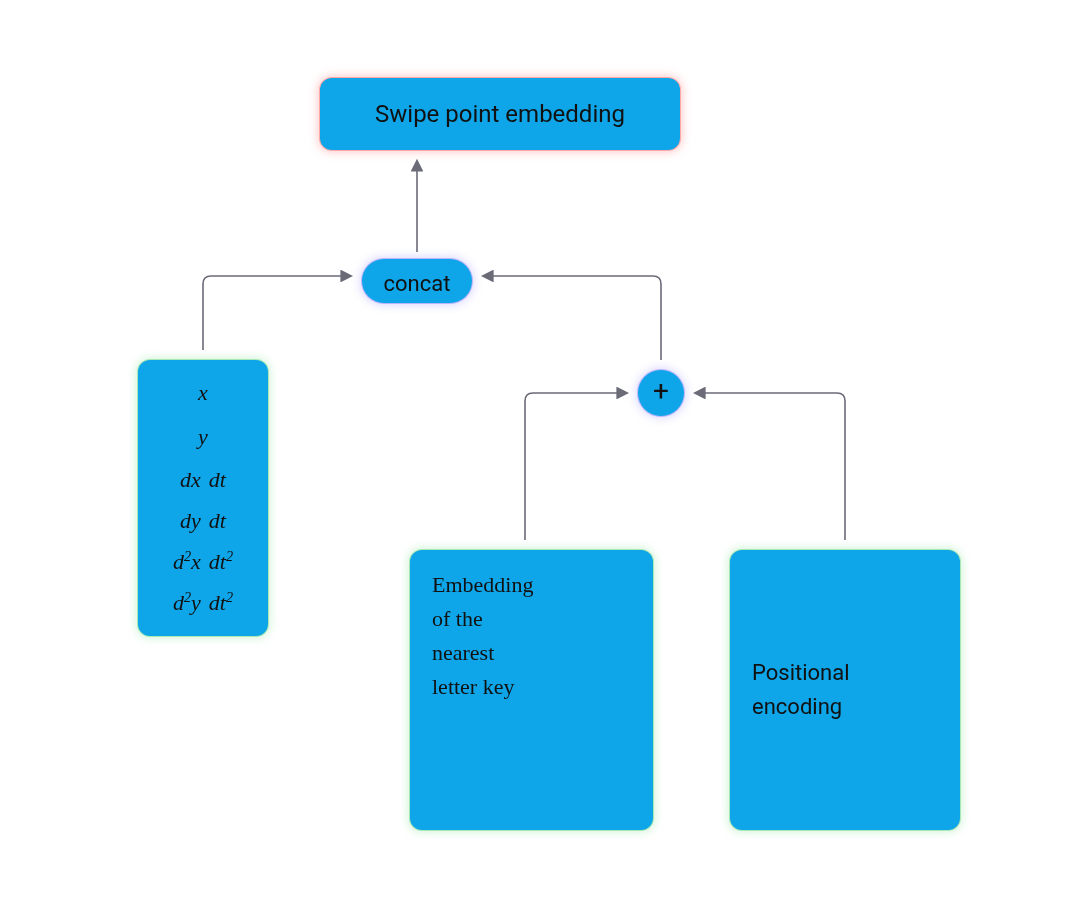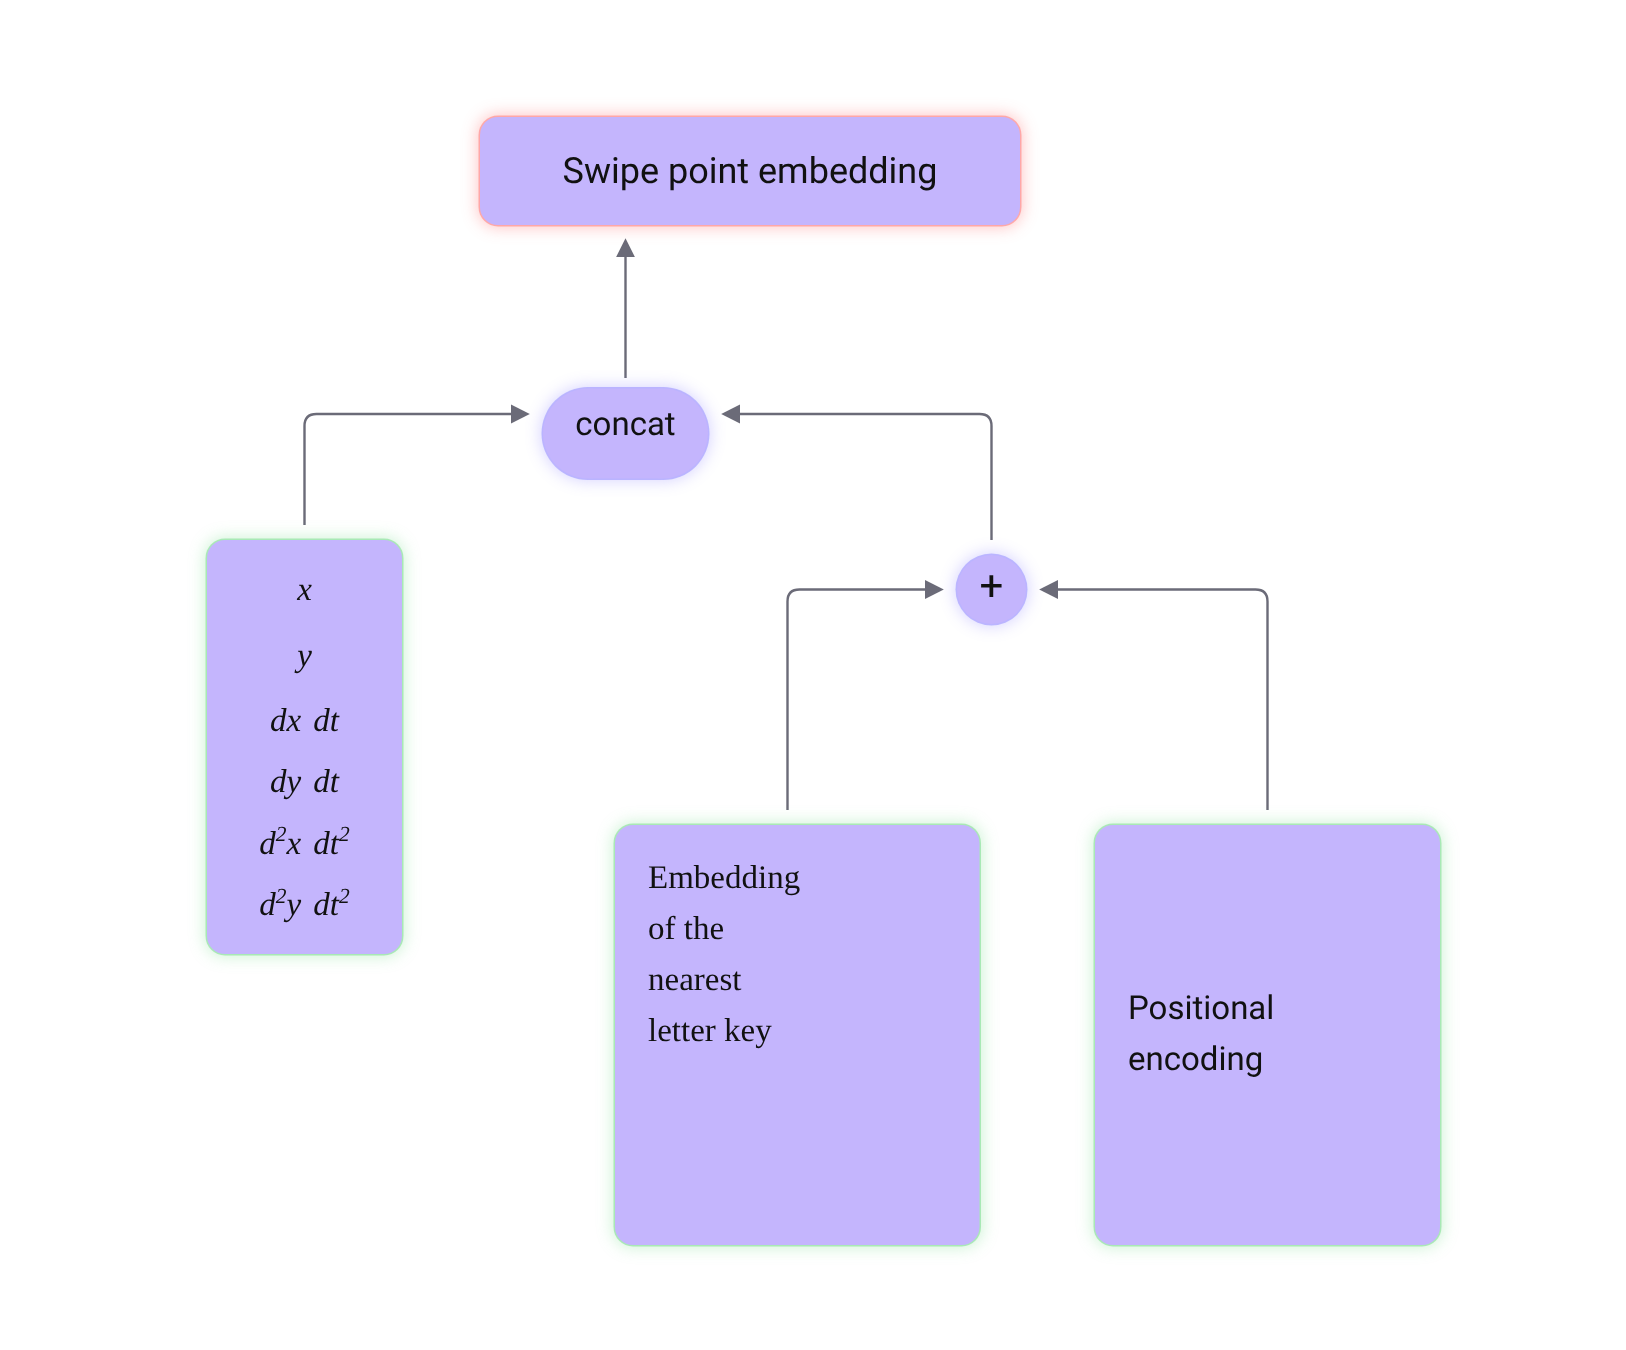--- a/index.html
+++ b/index.html
@@ -13,42 +13,42 @@
   }
   .canvas {
     position: relative;
     width: 1084px;
     height: 900px;
     background: #ffffff;
     border-radius: 40px;
   }
   .node {
     position: absolute;
-    background: #c4b5fd;
+    background: #0ea5e9;
     border-radius: 12px;
     padding: 18px 22px;
     font-size: 22px;
     color: #111;
   }
   .node-output {
     left: 320px;
     top: 78px;
     width: 360px;
     text-align: center;
     font-size: 24px;
     padding: 22px 22px;
     box-shadow:
       0 0 0 1px rgba(255,100,100,0.45),
       0 0 10px 2px rgba(255,100,100,0.35);
   }
   .node-concat {
     left: 362px;
     top: 259px;
     width: 110px;
-    height: 60px;
+    height: 44px;
     border-radius: 999px;
     text-align: center;
     line-height: 50px;
     padding: 0;
     font-size: 22px;
     box-shadow:
       0 0 0 1px rgba(130,120,255,0.45),
       0 0 10px 2px rgba(130,120,255,0.30);
   }
   .node-plus {

